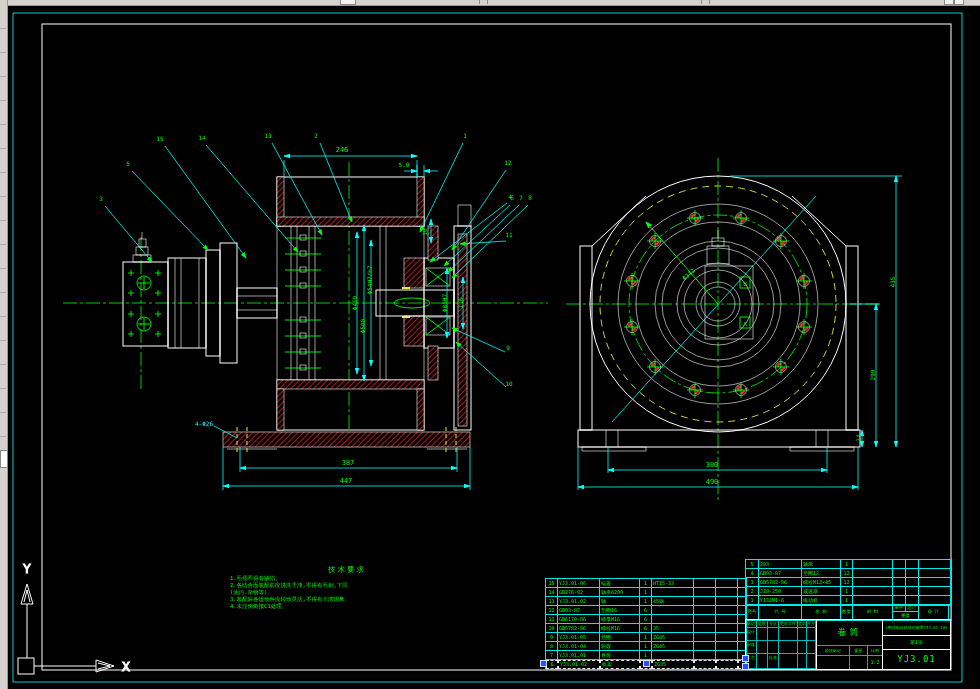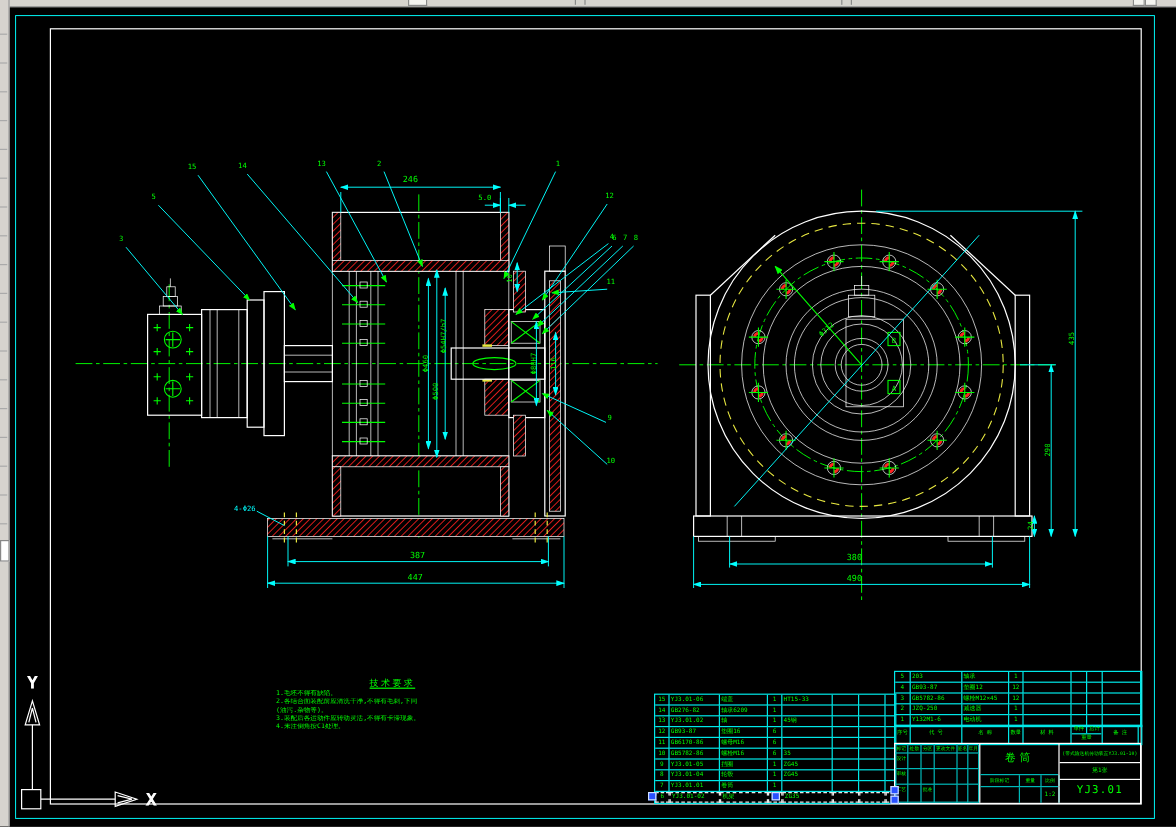--- a/index.html
+++ b/index.html
@@ -23,21 +23,21 @@
   .y2{stroke:#e8e840;fill:none;stroke-width:1;stroke-dasharray:4 3;}
   .h{fill:url(#hx);stroke:#fff;stroke-width:.6;}
   .r{stroke:#ff2020;fill:none;}
   text{user-select:none;}
   .gt{fill:#00ff00;font:7px "DejaVu Sans Mono",monospace;text-anchor:middle;}
   .gts{fill:#00ff00;font:6px "DejaVu Sans Mono",monospace;text-anchor:middle;}
   .ct{fill:#00ffff;font:6px "DejaVu Sans Mono",monospace;text-anchor:middle;}
   .wt{fill:#fff;font:13px "DejaVu Sans Mono",monospace;text-anchor:middle;}
   
   #notes{position:absolute;left:230px;top:565px;width:205px;color:#00ff00;z-index:3;}
-  #notes .nt{font-size:7.5px;margin-left:78px;letter-spacing:2px;text-decoration:underline;}
+  #notes .nt{font-size:7.5px;margin-left:98px;letter-spacing:2px;}
   #notes .nl{font-size:5.5px;line-height:7px;white-space:nowrap;overflow:hidden;}
   
   .bom{position:absolute;display:grid;border:1px solid #00e8e8;color:#00ff00;
        font:5px "DejaVu Sans Mono","Liberation Sans",sans-serif;z-index:3;background:transparent;}
   .bom .cell{border-right:1px solid #00e8e8;border-bottom:1px solid #00e8e8;overflow:hidden;
        white-space:nowrap;padding:0 1px;line-height:8px;height:8px;}
   .bom .num{text-align:center;}
   .bom .cell.sel{border:1px dashed #e8e8e8;line-height:7px;height:7px;}
   .grip{position:absolute;width:5px;height:5px;background:#2950ff;border:1px solid #cfe0ff;z-index:6;}
   

